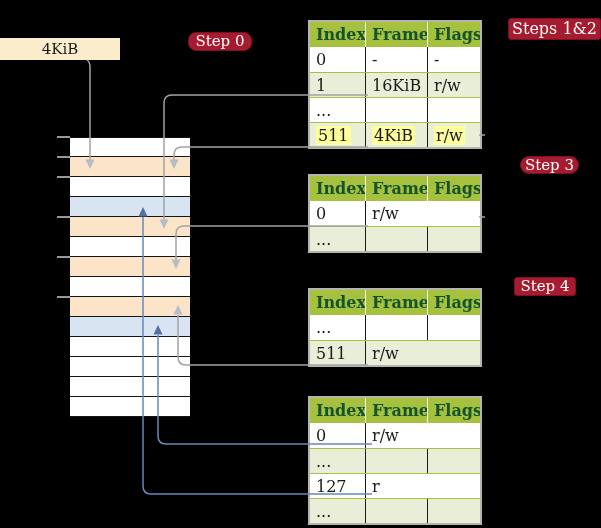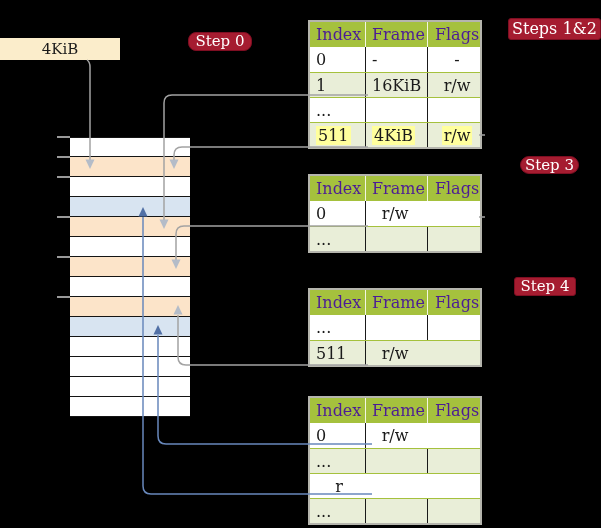--- a/index.html
+++ b/index.html
@@ -32,23 +32,23 @@
     border:2px solid #b5b5ad;background:#fff;
   }
   .trow{display:flex;box-sizing:border-box;height:25px;}
   .hrow{background:var(--header-bg);}
   .drow{border-top:1px solid var(--header-bg);}
   .drow.first{border-top:none;}
   .tcell{
     box-sizing:border-box;padding:2px 0 0 6px;font-size:16px;
     line-height:21px;overflow:hidden;white-space:nowrap;
   }
-  .hcell{color:#4c1d95;font-weight:normal;border-right:1px solid rgba(255,255,255,.85);}
+  .hcell{color:#14532d;font-weight:bold;border-right:1px solid rgba(255,255,255,.85);}
   .dcell{color:#1a1a1a;border-right:1px solid #1a1a1a;}
-  .c0{width:56px;}.c1{width:62px;}.c2{width:52px;text-align:center;}
+  .c0{width:56px;}.c1{width:62px;}.c2{width:52px;}
   .lastc{border-right:none;}
   .hl{background:var(--highlight);padding:0 2px;}
   #overlay{position:absolute;left:0;top:0;pointer-events:none;}
 </style>
 </head>
 <body>
 
 <div id="canvas" style="--bg: #000000; --label-bg: #a51c30; --label-text: #ffffff; --chip-bg: #fbedcb; --header-bg: #a5c13d; --highlight: #ffff9d;">
   <div id="chip">4KiB</div>
   <div class="steplabel" id="lbl-step0">Step 0</div>
@@ -148,20 +148,21 @@
         <div class="trow drow first" style="background: rgb(255, 255, 255);">
           <div class="tcell dcell c0">0</div>
           <div class="tcell dcell c2 lastc">r/w</div>
         </div>
         <div class="trow drow" style="background: rgb(233, 238, 216);">
           <div class="tcell dcell c0">...</div>
           <div class="tcell dcell c1"></div>
           <div class="tcell dcell c2 lastc"></div>
         </div>
         <div class="trow drow" style="background: rgb(255, 255, 255);">
+          <div class="tcell dcell c0">127</div>
           <div class="tcell dcell c2 lastc">r</div>
         </div>
         <div class="trow drow" style="background: rgb(233, 238, 216);">
           <div class="tcell dcell c0">...</div>
           <div class="tcell dcell c1"></div>
           <div class="tcell dcell c2 lastc"></div>
         </div>
       </div>
     </div>
   <svg id="overlay" width="601" height="528" viewBox="0 0 601 528">

